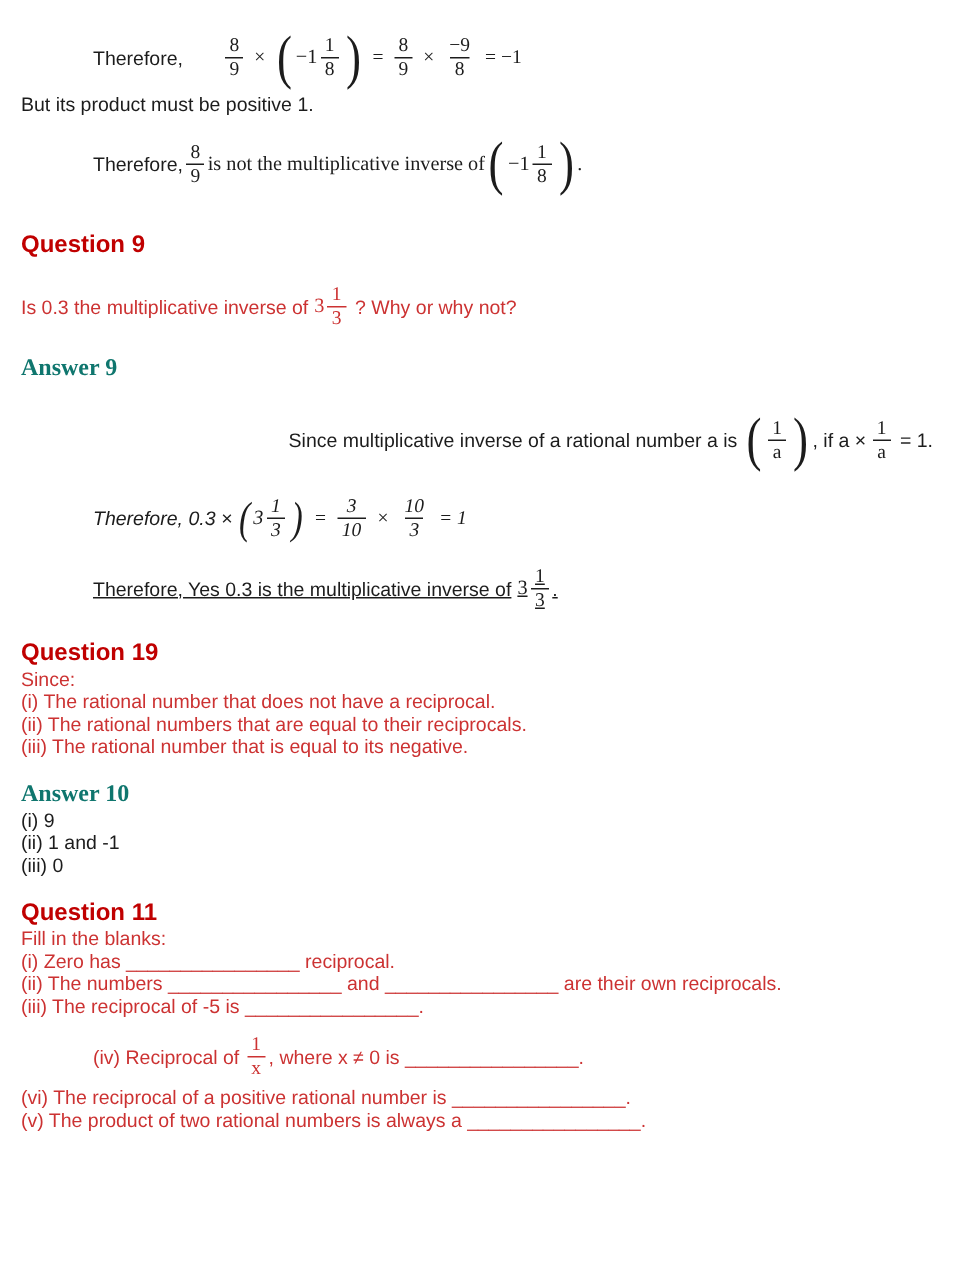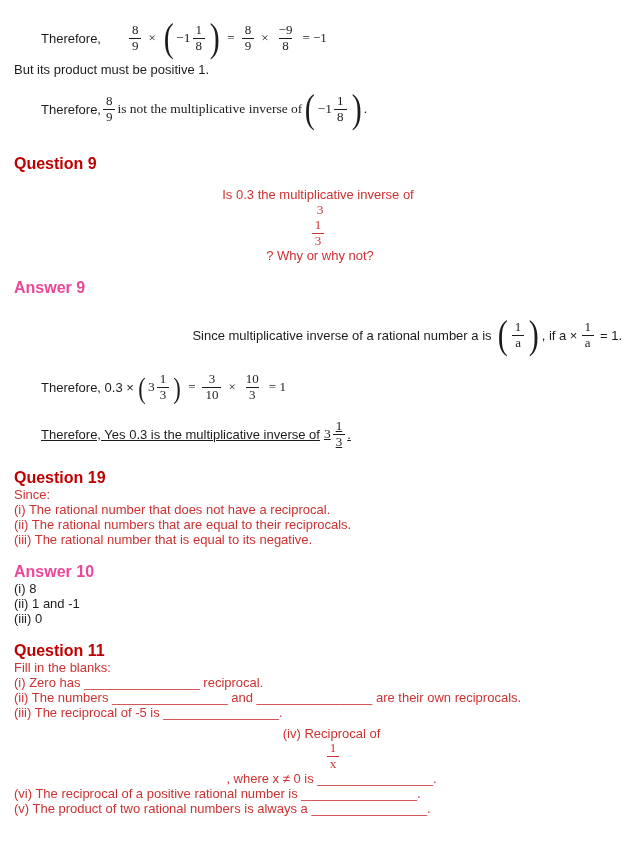--- a/index.html
+++ b/index.html
@@ -15,26 +15,26 @@
   }
   .page { padding: 8px 14px 10px 14px; }
 
   
   .h-red, .h-black {
     font-size: 16px;
     font-weight: bold;
     margin: 0;
   }
   .h-red { color: #c00000; }
-  .h-black { color: #ec4899; }
+  .h-black { color: #0f766e; font-family: Liberation Serif, serif; }
 
   
   p.line { margin: 0; }
-  .red { color: #cc3232; flex-direction: column; }
-  .indent { margin-left: 27px; }
+  .red { color: #cc3232; }
+  .indent { margin-left: 48px; }
 
   
   .mrow {
     display: flex;
     align-items: center;
     white-space: pre;
   }
   .serif { font-family: "Liberation Serif", serif; font-size: 13.5px; }
   .op { font-family: "Liberation Serif", serif; margin: 0 5px; }
 
@@ -63,21 +63,21 @@
   .bp.sm { font-size: 30px; }
 
   
   .m-eq1   { margin-top: 6px;  min-height: 48px; }
   .m-line2 { margin-top: 14px; }
   .m-line3 { margin-top: 8px;  min-height: 48px; }
   .m-q9h   { margin-top: 22px; }
   .m-q9q   { margin-top: 14px; min-height: 34px; }
   .m-a9h   { margin-top: 16px; }
   .m-a9l1  { margin-top: 14px; min-height: 48px; justify-content: flex-end; }
-  .m-a9l2  { margin-top: 6px;  min-height: 44px; }
+  .m-a9l2  { margin-top: 6px;  min-height: 44px; font-style: italic; }
   .m-a9l3  { margin-top: 6px;  min-height: 38px; text-decoration: underline; }
   .m-q10h  { margin-top: 16px; }
   .m-intro { margin-top: 18px; }
   .m-item  { margin-top: 15px; }
   .m-ansh  { margin-top: 16px; }
   .m-q11i4 { margin-top: 6px; min-height: 40px; }
   .gap-l { margin-left: 28px; }
 </style>
 </head>
 <body>
@@ -153,21 +153,21 @@
     <span>.</span>
   </div>
 
   <h3 class="h-red m-q10h">Question 19</h3>
   <p class="line red m-intro">Since:</p>
   <p class="line red indent m-item">(i) The rational number that does not have a reciprocal.</p>
   <p class="line red indent m-item">(ii) The rational numbers that are equal to their reciprocals.</p>
   <p class="line red indent m-item">(iii) The rational number that is equal to its negative.</p>
 
   <h3 class="h-black m-ansh">Answer 10</h3>
-  <p class="line indent m-item">(i) 8</p>
+  <p class="line indent m-item">(i) 9</p>
   <p class="line indent m-item">(ii) 1 and -1</p>
   <p class="line indent m-item">(iii) 0</p>
 
   <h3 class="h-red m-q10h">Question 11</h3>
   <p class="line red m-intro">Fill in the blanks:</p>
   <p class="line red indent m-item">(i) Zero has ________________ reciprocal.</p>
   <p class="line red indent m-item">(ii) The numbers ________________ and ________________ are their own reciprocals.</p>
   <p class="line red indent m-item">(iii) The reciprocal of -5 is ________________.</p>
 
   <div class="mrow red indent m-q11i4">

